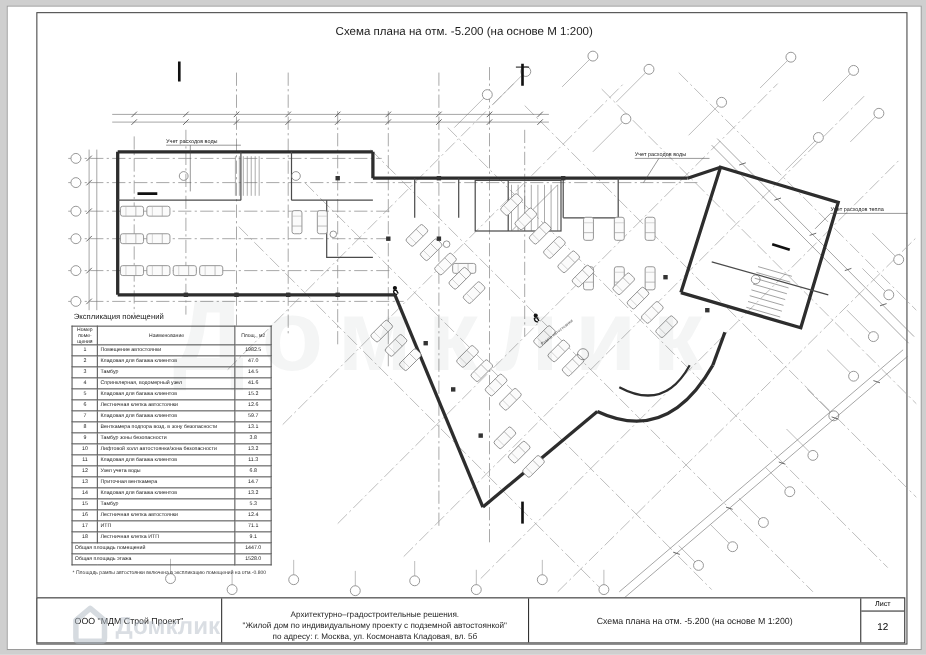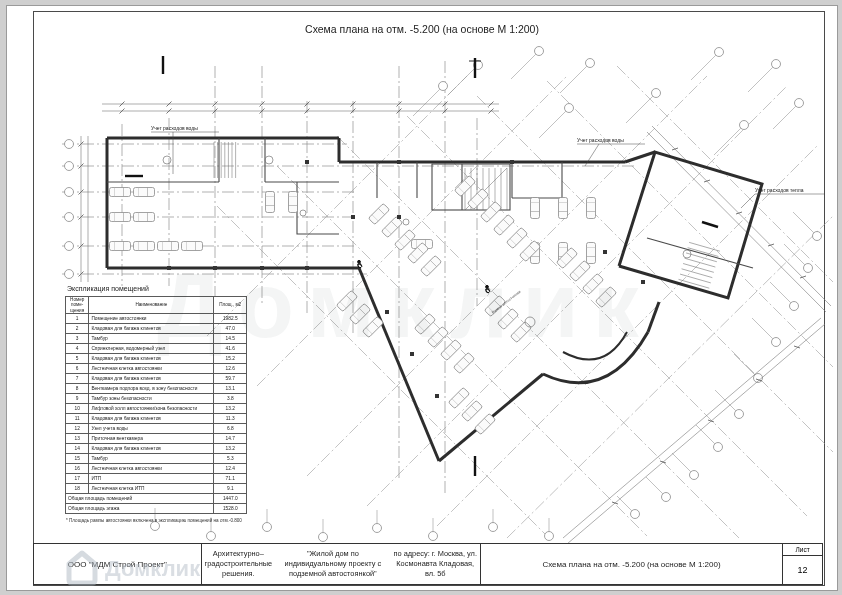--- a/index.html
+++ b/index.html
@@ -18,21 +18,21 @@
   td.c-num{text-align:center;}
   td.c-name{text-align:left;padding-left:4px;}
   td.c-area{text-align:center;}
   td.c-total{text-align:left;padding-left:3px;}
   .col-num{width:23px;}.col-name{width:123px;}.col-area{width:32px;}
   .footnote{font-size:4.6px;color:#333;margin-top:4px;margin-left:1px;}
   
   .titleblock{position:absolute;left:26px;top:537px;width:790px;height:42px;display:flex;border:1px solid #333;box-sizing:border-box;background:#fff;}
   .tb-cell{border-right:1px solid #333;display:flex;align-items:center;justify-content:center;box-sizing:border-box;position:relative;}
   .tb-company{width:168px;font-size:8px;color:#1c1c1c;text-align:center;}
-  .tb-project{width:280px;font-size:7.4px;line-height:10px;color:#1c1c1c;text-align:center;justify-content:flex-end;}
+  .tb-project{width:280px;flex-direction:column;font-size:7.4px;line-height:10px;color:#1c1c1c;text-align:center;justify-content:flex-end;}
   .tb-title{width:303px;font-size:8px;color:#1c1c1c;text-align:center;}
   .tb-sheet{width:39px;border-right:none;flex-direction:column;padding:0;}
   .tb-sheet .lbl{font-size:6.5px;border-bottom:1px solid #333;width:100%;text-align:center;height:12px;line-height:12px;box-sizing:border-box;}
   .tb-sheet .num{font-size:9px;flex:1;display:flex;align-items:center;justify-content:center;width:100%;}
   .wm-big{position:absolute;left:150px;top:247px;width:600px;font-size:92px;font-weight:bold;letter-spacing:14px;color:rgba(40,50,60,0.05);pointer-events:none;z-index:6;}
   .wm-small{position:absolute;left:48px;top:536px;z-index:7;pointer-events:none;opacity:0.5;}
 </style>
 </head>
 <body>
 

